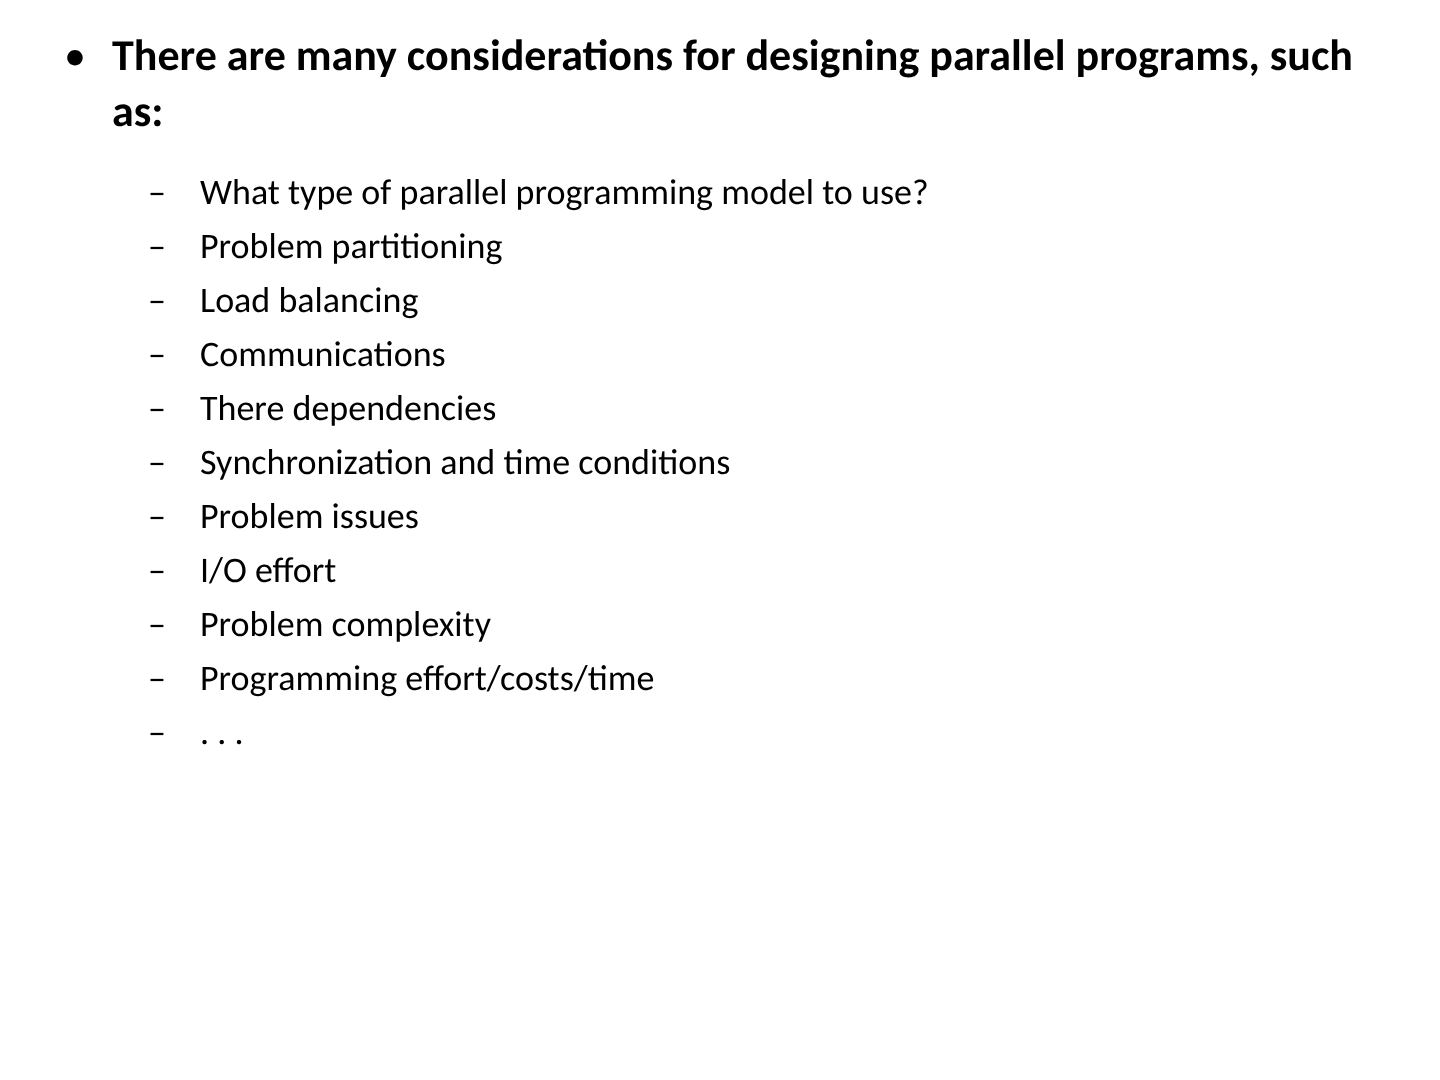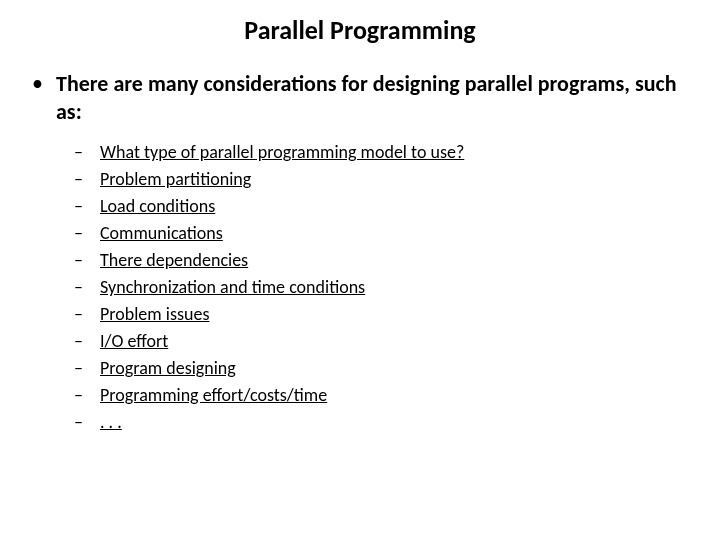--- a/index.html
+++ b/index.html
@@ -55,46 +55,44 @@
     .sub-item .dash {
       flex: 0 0 auto;
       width: 26px;
       font-size: 18px;
       line-height: 24px;
     }
     .sub-item .sub-text {
       flex: 1 1 auto;
       font-size: 18px;
       line-height: 24px;
-      text-decoration: underline;
     }
   </style>
 </head>
 <body>
 
 <div class="slide">
-  <h1 class="title">Parallel Programming</h1>
 
   <div class="main-bullet">
     <span class="bullet-mark">•</span>
     <span class="bullet-text">There are many considerations for designing parallel programs, such as:</span>
   </div>
 
   <div class="sub-list">
     <div class="sub-item">
       <span class="dash">–</span>
       <span class="sub-text">What type of parallel programming model to use?</span>
     </div>
     <div class="sub-item">
       <span class="dash">–</span>
       <span class="sub-text">Problem partitioning</span>
     </div>
     <div class="sub-item">
       <span class="dash">–</span>
-      <span class="sub-text">Load conditions</span>
+      <span class="sub-text">Load balancing</span>
     </div>
     <div class="sub-item">
       <span class="dash">–</span>
       <span class="sub-text">Communications</span>
     </div>
     <div class="sub-item">
       <span class="dash">–</span>
       <span class="sub-text">There dependencies</span>
     </div>
     <div class="sub-item">
@@ -104,21 +102,21 @@
     <div class="sub-item">
       <span class="dash">–</span>
       <span class="sub-text">Problem issues</span>
     </div>
     <div class="sub-item">
       <span class="dash">–</span>
       <span class="sub-text">I/O effort</span>
     </div>
     <div class="sub-item">
       <span class="dash">–</span>
-      <span class="sub-text">Program designing</span>
+      <span class="sub-text">Problem complexity</span>
     </div>
     <div class="sub-item">
       <span class="dash">–</span>
       <span class="sub-text">Programming effort/costs/time</span>
     </div>
     <div class="sub-item">
       <span class="dash">–</span>
       <span class="sub-text">. . .</span>
     </div>
   </div>

